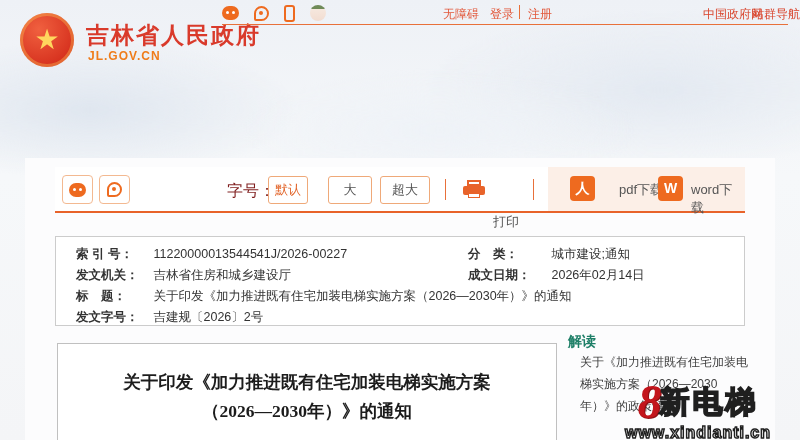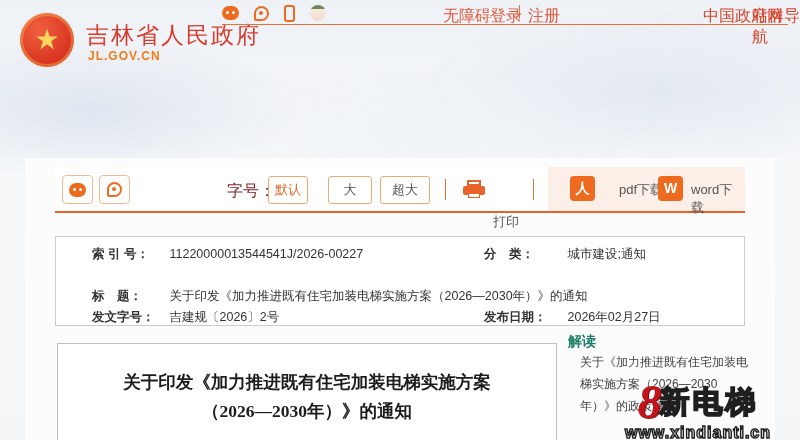--- a/index.html
+++ b/index.html
@@ -16,38 +16,38 @@
            background:radial-gradient(ellipse at center,#e3e9f1 0%,rgba(227,233,241,0) 70%); }
   .mist3 { left:240px; top:70px; width:400px; height:120px;
            background:radial-gradient(ellipse at center,#eef2f7 0%,rgba(238,242,247,0) 70%); }
 
   
   .emblem { position:absolute; left:20px; top:13px; width:54px; height:54px; border-radius:50%;
             background:radial-gradient(circle at 35% 30%,#f0603f,#d7321f 72%);
             box-shadow:inset 0 0 0 3px rgba(255,210,90,.35);
             display:flex; align-items:center; justify-content:center;
             color:#ffd75e; font-size:28px; line-height:1; }
-  .site-name { position:absolute; left:86px; top:20px; font-size:23px; font-weight:normal;
+  .site-name { position:absolute; left:86px; top:20px; font-size:23px; font-weight:bold;
                color:#d93a2b; letter-spacing:2px; }
   .site-domain { position:absolute; left:88px; top:49px; font-size:12px; font-weight:bold;
                  color:#ef7c1a; letter-spacing:1px; }
 
   .topline { position:absolute; left:222px; top:24px; width:566px; height:1px; background:#e8703a; }
 
   .top-icons { position:absolute; left:222px; top:4px; display:flex; gap:15px; align-items:center; height:18px; }
   .ic-wechat { width:17px; height:14px; background:#ee6a1f; border-radius:7px; position:relative; }
   .ic-wechat i { position:absolute; width:3px; height:3px; border-radius:50%; background:#fff; top:5px; }
   .ic-wechat i.d1{ left:4px; } .ic-wechat i.d2{ left:10px; }
   .ic-weibo { width:15px; height:15px; border:2px solid #ee6a1f; border-radius:50% 50% 50% 2px; position:relative; }
   .ic-weibo i { position:absolute; left:3px; top:3px; width:4px; height:4px; border-radius:50%; background:#ee6a1f; }
   .ic-phone { width:11px; height:17px; border:2px solid #ee6a1f; border-radius:3px; }
   .ic-mascot { width:16px; height:16px; border-radius:50%;
                background:linear-gradient(180deg,#6f8a58 0%,#6f8a58 28%,#f6e7dd 28%,#f2ddd1 100%); }
 
-  .top-links { position:absolute; top:6px; font-size:16px; color:#e2593c; }
+  .top-links { position:absolute; top:6px; font-size:12px; color:#e2593c; }
   .lnk { color:#e2593c; cursor:pointer; }
   .tl-access { left:443px; } .tl-login { left:490px; }
   .tl-sep { position:absolute; left:519px; top:5px; width:1px; height:14px; background:#e8703a; }
   .tl-register { left:528px; }
   .tl-chinagov { left:703px; color:#d9442c; } .tl-sitenav { left:752px; color:#d9442c; }
 
   
   .breadcrumb { position:absolute; left:25px; top:127px; width:750px; height:31px; background:#ececec;
                 line-height:31px; padding-left:40px; font-size:12px; color:#8c8c8c; }
 
@@ -76,21 +76,21 @@
   .tb-print-label { position:absolute; left:438px; top:14px; font-size:13px; color:#555; cursor:pointer;margin-top:32px; }
   .doc-ic { position:absolute; top:9px; width:25px; height:25px; background:#ee6a1f; border-radius:4px;
             color:#fff; font-weight:bold; text-align:center; line-height:25px; font-size:14px; }
   .ic-pdf { left:515px; } .ic-word { left:603px; }
   .tb-pdf-label  { position:absolute; left:548px; top:14px; font-size:13px; color:#555; cursor:pointer;margin-left:16px; }
   .tb-word-label { position:absolute; left:636px; top:14px; font-size:13px; color:#555; cursor:pointer; }
 
   
   .meta { position:absolute; left:55px; top:236px; width:690px; height:90px; background:#fff;
           border:1px solid #cccccc; font-size:12.5px; color:#333; }
-  .m-row { position:absolute; left:20px; right:16px; height:21px; line-height:21px;margin-left:16px; }
+  .m-row { position:absolute; left:20px; right:16px; height:21px; line-height:21px; }
   .r1{ top:7px; } .r2{ top:28px; } .r3{ top:49px; } .r4{ top:70px; }
   .m-label { display:inline-block; width:74px; font-weight:bold; }
   .m-value { }
   .m-right { position:absolute; left:392px; top:0; }
   .m-label2 { display:inline-block; width:80px; font-weight:bold; }
 
   
   .docbox { position:absolute; left:57px; top:343px; width:500px; height:140px; background:#fff;
             border:1px solid #c0c0c0; }
   .doc-title { margin:24px 42px 0; text-align:center; font-family:"Liberation Serif", serif;
@@ -184,31 +184,35 @@
 
   <div class="meta">
     <div class="m-row r1">
       <span class="m-label">索 引 号：</span>
       <span class="m-value">11220000013544541J/2026-00227</span>
       <span class="m-right">
         <span class="m-label2">分　类：</span>
         <span class="m-value">城市建设;通知</span>
       </span>
     </div>
+    <div class="m-row r2">
+      <span class="m-label">发文机关：</span>
+      <span class="m-value">吉林省住房和城乡建设厅</span>
+      <span class="m-right">
+        <span class="m-label2">成文日期：</span>
+        <span class="m-value">2026年02月14日</span>
+      </span>
+    </div>
     <div class="m-row r3">
       <span class="m-label">标　题：</span>
       <span class="m-value">关于印发《加力推进既有住宅加装电梯实施方案（2026—2030年）》的通知</span>
     </div>
     <div class="m-row r4">
       <span class="m-label">发文字号：</span>
       <span class="m-value">吉建规〔2026〕2号</span>
-      <span class="m-right">
-        <span class="m-label2">发布日期：</span>
-        <span class="m-value">2026年02月27日</span>
-      </span>
     </div>
   </div>
 
   <div class="docbox">
     <div class="doc-title">关于印发《加力推进既有住宅加装电梯实施方案（2026—2030年）》的通知</div>
     <div class="doc-number">吉建规〔2026〕2号</div>
   </div>
 
   <div class="sidebar">
     <div class="sb-heading">解读</div>

